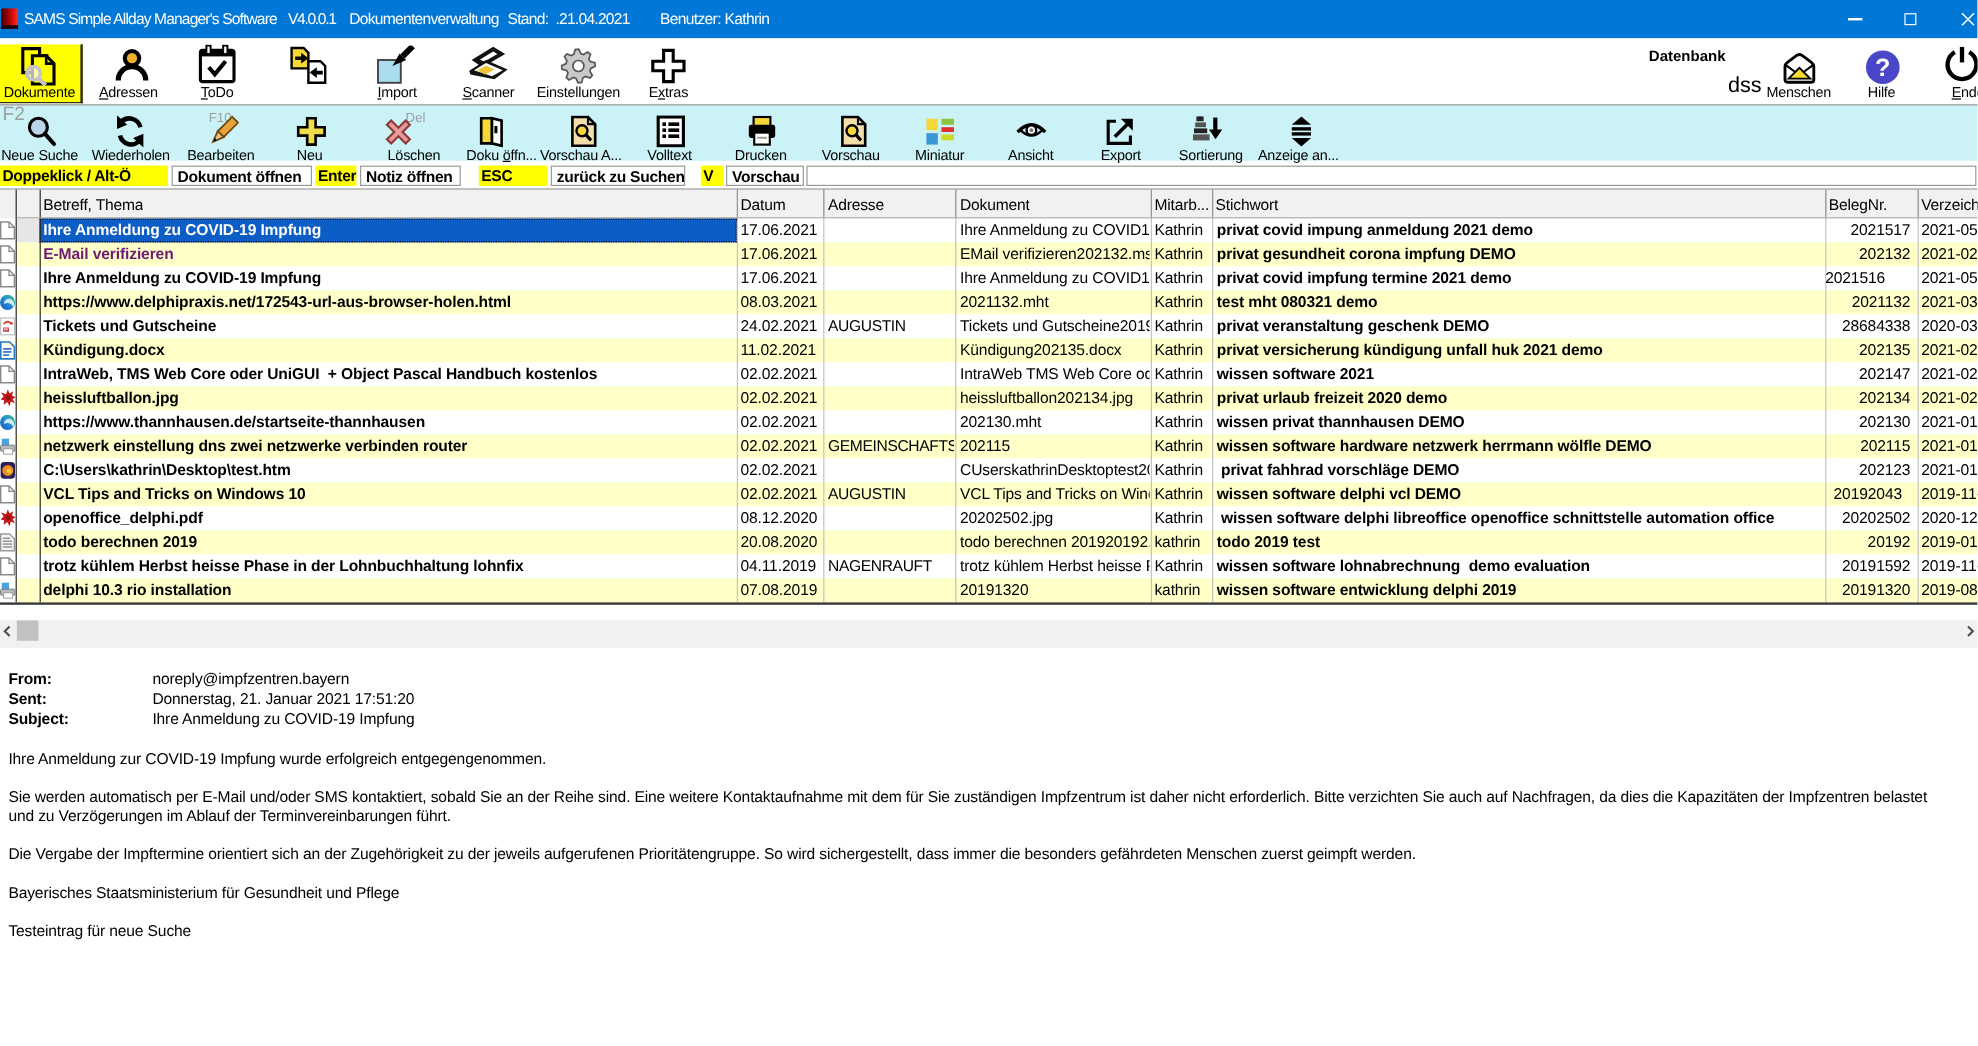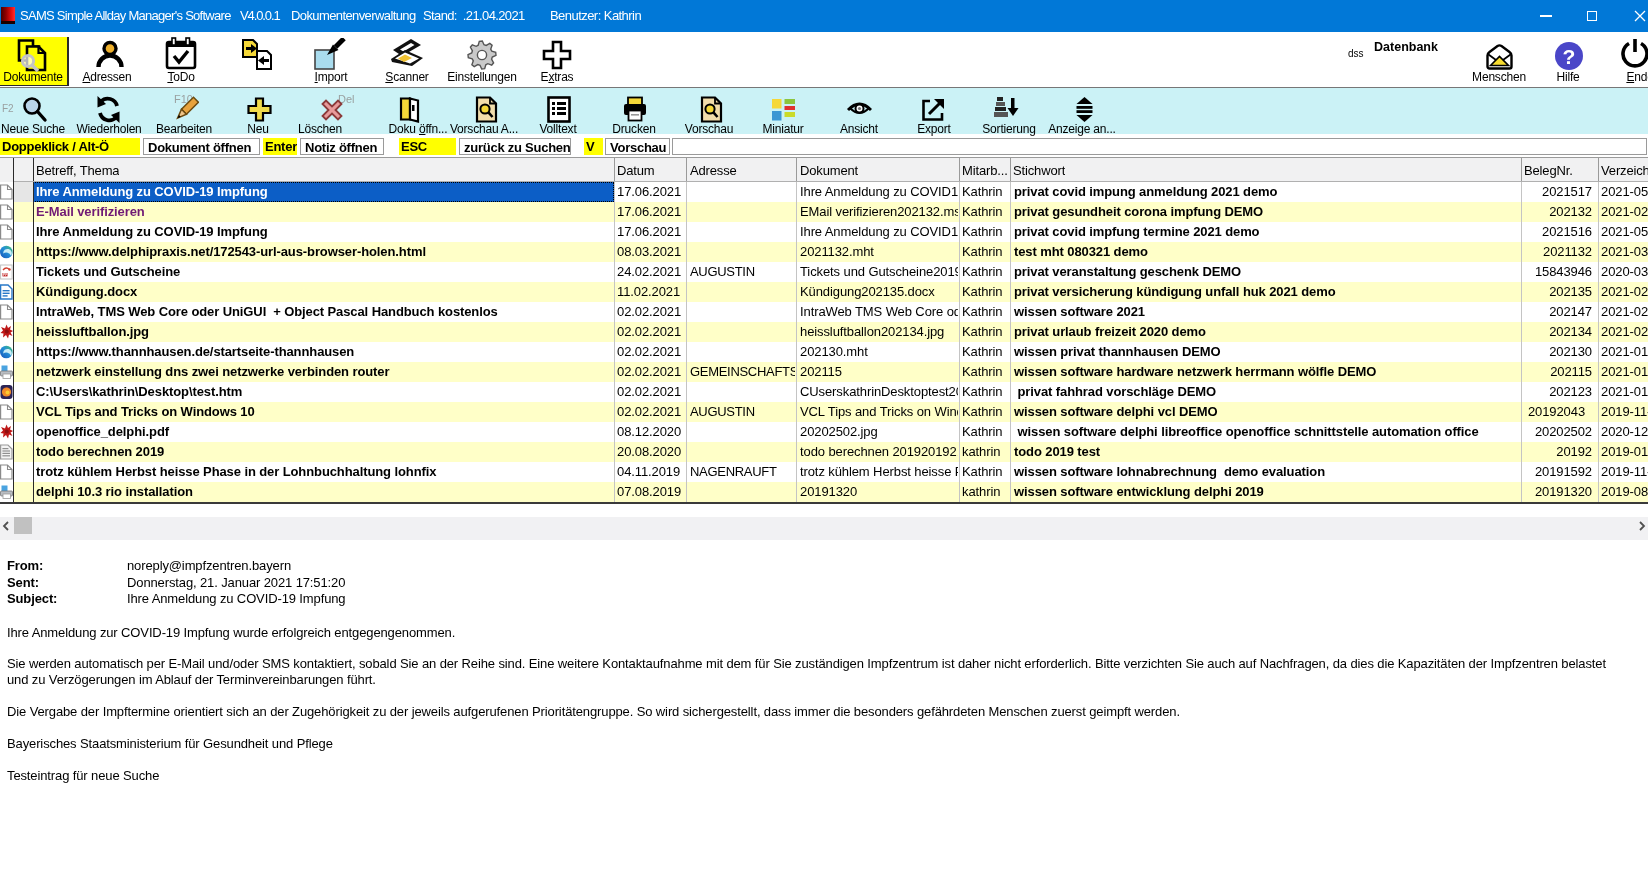--- a/index.html
+++ b/index.html
@@ -75,39 +75,39 @@
 <svg class="abs" style="left:467px;top:40px" width="30" height="30" viewBox="0 0 30 30">
 <polygon points="28.7,12.3 29.0,15.3 25.3,17.0 24.6,19.2 26.6,22.8 24.7,25.1 20.8,23.7 18.8,24.8 17.7,28.7 14.7,29.0 13.0,25.3 10.8,24.6 7.2,26.6 4.9,24.7 6.3,20.8 5.2,18.8 1.3,17.7 1.0,14.7 4.7,13.0 5.4,10.8 3.4,7.2 5.3,4.9 9.2,6.3 11.2,5.2 12.3,1.3 15.3,1.0 17.0,4.7 19.2,5.4 22.8,3.4 25.1,5.3 23.7,9.2 24.8,11.2" fill="#c9c9c9" stroke="#555" stroke-width="1.4"></polygon>
 <circle cx="15" cy="15" r="4.6" fill="#fff" stroke="#555" stroke-width="1.4"></circle>
 </svg>
 <div class="lbl" style="left:422px;top:70px;width:120px">Einstellungen</div>
 <svg class="abs" style="left:542px;top:40px" width="30" height="30" viewBox="0 0 30 30">
 <path d="M11,2 h8 v9 h9 v8 h-9 v9 h-8 v-9 h-9 v-8 h9 z" fill="#fff" stroke="#000" stroke-width="2.6"></path>
 </svg>
 <div class="lbl" style="left:497px;top:70px;width:120px">E<u>x</u>tras</div>
 <div class="abs b" style="left:1346px;top:40px;width:120px;text-align:center;font-size:12.5px">Datenbank</div>
-<div class="abs" style="left:1348px;top:48px;width:120px;text-align:left;font-size:10px">dss</div>
+<div class="abs" style="left:1348px;top:61px;width:120px;text-align:right;font-size:18px">dss</div>
 <svg class="abs" style="left:1485px;top:44px" width="30" height="27" viewBox="0 0 30 27">
 <path d="M2.5,11.5 Q2.5,9.5 4.5,8 L12.5,2 Q14.5,0.8 16.5,2 L24.5,8 Q26.5,9.5 26.5,11.5 L26.5,22.5 Q26.5,24.5 24.5,24.5 L4.5,24.5 Q2.5,24.5 2.5,22.5 Z" fill="#fff" stroke="#000" stroke-width="2.4"></path>
 <polygon points="5.5,21.5 14.5,12.5 23.5,21.5" fill="#f7dc30" stroke="#000" stroke-width="1.6"></polygon>
 <path d="M3.5,10.5 L11,16 M25.5,10.5 L18,16" fill="none" stroke="#000" stroke-width="1.8"></path>
 </svg>
 <div class="lbl" style="left:1439px;top:70px;width:120px">Menschen</div>
 <svg class="abs" style="left:1554px;top:41px" width="30" height="30" viewBox="0 0 30 30">
 <circle cx="15" cy="15" r="14" fill="#4a46c8"></circle>
 <text x="15" y="22.5" text-anchor="middle" font-family="Liberation Sans" font-size="21" font-weight="bold" fill="#fff">?</text>
 </svg>
 <div class="lbl" style="left:1508px;top:70px;width:120px">Hilfe</div>
 <svg class="abs" style="left:1620px;top:39px" width="30" height="32" viewBox="0 0 30 32">
 <path d="M9,4.5 A12,12 0 1 0 21,4.5" fill="none" stroke="#000" stroke-width="3.6"></path>
 <rect x="13.2" y="0" width="3.6" height="13" fill="#000"></rect>
 </svg>
 <div class="lbl" style="left:1610px;top:70px;width:60px"><u>E</u>nde</div>
 <div class="abs" style="left:0;top:88px;width:1648px;height:46px;background:#cbf2f6"></div>
-<div class="abs" style="left:2px;top:103px;font-size:10px;color:#9aa0a0">F2</div>
+<div class="abs" style="left:2px;top:87px;font-size:16px;color:#9aa0a0">F2</div>
 <div class="abs" style="left:174px;top:93px;font-size:11px;color:#9aa0a0">F10</div>
 <div class="abs" style="left:338px;top:93px;font-size:11px;color:#9aa0a0">Del</div>
 <svg class="abs" style="left:21px;top:96px" width="28" height="28" viewBox="0 0 28 28">
 <circle cx="11" cy="10" r="7.5" fill="#b9d3e8" stroke="#000" stroke-width="2.6"></circle>
 <path d="M16.5,15.5 L24,24" stroke="#000" stroke-width="3.4" stroke-linecap="round"></path>
 </svg>
 <div class="lbl" style="left:-37px;top:122px;width:140px">Neue Suche</div>
 <svg class="abs" style="left:95px;top:96px" width="27" height="27" viewBox="0 0 27 27">
 <path d="M22,10 A9.5,9.5 0 0 0 6,5.5" fill="none" stroke="#000" stroke-width="3.8"></path>
 <polygon points="2.5,0 2.5,11.5 11,8" fill="#000"></polygon>
@@ -123,21 +123,21 @@
 </g>
 </svg>
 <div class="lbl" style="left:114px;top:122px;width:140px">Bearbeiten</div>
 <svg class="abs" style="left:247px;top:97px" width="25" height="25" viewBox="0 0 25 25">
 <path d="M9,1.5 h7 v7.5 h7.5 v7 h-7.5 v7.5 h-7 v-7.5 h-7.5 v-7 h7.5 z" fill="#f0dc4a" stroke="#000" stroke-width="2.2"></path>
 </svg>
 <div class="lbl" style="left:188px;top:122px;width:140px">Neu</div>
 <svg class="abs" style="left:319px;top:97px" width="26" height="26" viewBox="0 0 26 26">
 <path d="M3.5,7 L7,3.5 13,9.5 19,3.5 22.5,7 16.5,13 22.5,19 19,22.5 13,16.5 7,22.5 3.5,19 9.5,13 Z" fill="#e89a9a" stroke="#8b3a3a" stroke-width="1.8"></path>
 </svg>
-<div class="lbl" style="left:250px;top:122px;width:140px">Löschen</div>
+<div class="lbl" style="left:275px;top:122px;width:140px">Löschen</div>
 <svg class="abs" style="left:398px;top:96px" width="25" height="27" viewBox="0 0 25 27">
 <path d="M3,2.5 h9 v21 h-9 z" fill="#f5d838" stroke="#000" stroke-width="2.2"></path>
 <path d="M12,2.5 l8,2 v21 l-8,-2 z" fill="#fff" stroke="#000" stroke-width="2.2"></path>
 <rect x="14" y="9" width="2.5" height="6" fill="#000"></rect>
 </svg>
 <div class="lbl" style="left:340px;top:122px;width:156px">Doku <u>ö</u>ffn...</div>
 <svg class="abs" style="left:474px;top:96px" width="25" height="27" viewBox="0 0 25 27">
 <path d="M3,1.5 h13 l6,6 v18 h-19 z" fill="#f2ddab" stroke="#000" stroke-width="2.2"></path>
 <path d="M16,1.5 v6 h6" fill="none" stroke="#000" stroke-width="1.8"></path>
 <circle cx="11" cy="13" r="4.6" fill="#f5d838" stroke="#000" stroke-width="2"></circle>
@@ -287,36 +287,36 @@
 <div class="cell" style="left:800px;top:202px;width:158px">EMail verifizieren202132.msg</div>
 <div class="cell" style="left:962px;top:202px;width:47px">Kathrin</div>
 <div class="cell b" style="left:1014px;top:202px;width:506px">privat gesundheit corona impfung DEMO</div>
 <div class="cell" style="left:1521px;top:202px;width:71px;text-align:right">202132</div>
 <div class="cell" style="left:1601px;top:202px;width:47px">2021-02-17</div>
 <div class="cell b" style="left:36px;top:222px;width:576px;color:#000">Ihre Anmeldung zu COVID-19 Impfung</div>
 <div class="cell" style="left:617px;top:222px;width:68px">17.06.2021</div>
 <div class="cell" style="left:800px;top:222px;width:158px">Ihre Anmeldung zu COVID19 Impfung</div>
 <div class="cell" style="left:962px;top:222px;width:47px">Kathrin</div>
 <div class="cell b" style="left:1014px;top:222px;width:506px">privat covid impfung termine 2021 demo</div>
-<div class="cell" style="left:1521px;top:222px;width:71px;text-align:right">2021516</div>
+<div class="cell" style="left:1521px;top:222px;width:71px;">2021516</div>
 <div class="cell" style="left:1601px;top:222px;width:47px">2021-05-17</div>
 <div class="cell b" style="left:36px;top:242px;width:576px;color:#000">https://www.delphipraxis.net/172543-url-aus-browser-holen.html</div>
 <div class="cell" style="left:617px;top:242px;width:68px">08.03.2021</div>
 <div class="cell" style="left:800px;top:242px;width:158px">2021132.mht</div>
 <div class="cell" style="left:962px;top:242px;width:47px">Kathrin</div>
 <div class="cell b" style="left:1014px;top:242px;width:506px">test mht 080321 demo</div>
 <div class="cell" style="left:1521px;top:242px;width:71px;text-align:right">2021132</div>
 <div class="cell" style="left:1601px;top:242px;width:47px">2021-03-08</div>
 <div class="cell b" style="left:36px;top:262px;width:576px;color:#000">Tickets und Gutscheine</div>
 <div class="cell" style="left:617px;top:262px;width:68px">24.02.2021</div>
 <div class="cell" style="left:690px;top:262px;width:105px;letter-spacing:-0.3px">AUGUSTIN</div>
 <div class="cell" style="left:800px;top:262px;width:158px">Tickets und Gutscheine20192044</div>
 <div class="cell" style="left:962px;top:262px;width:47px">Kathrin</div>
 <div class="cell b" style="left:1014px;top:262px;width:506px">privat veranstaltung geschenk DEMO</div>
-<div class="cell" style="left:1521px;top:262px;width:71px;text-align:right">15843946</div>
+<div class="cell" style="left:1521px;top:262px;width:71px;text-align:right">28684338</div>
 <div class="cell" style="left:1601px;top:262px;width:47px">2020-03-24</div>
 <div class="cell b" style="left:36px;top:282px;width:576px;color:#000">Kündigung.docx</div>
 <div class="cell" style="left:617px;top:282px;width:68px">11.02.2021</div>
 <div class="cell" style="left:800px;top:282px;width:158px">Kündigung202135.docx</div>
 <div class="cell" style="left:962px;top:282px;width:47px">Kathrin</div>
 <div class="cell b" style="left:1014px;top:282px;width:506px">privat versicherung kündigung unfall huk 2021 demo</div>
 <div class="cell" style="left:1521px;top:282px;width:71px;text-align:right">202135</div>
 <div class="cell" style="left:1601px;top:282px;width:47px">2021-02-11</div>
 <div class="cell b" style="left:36px;top:302px;width:576px;color:#000">IntraWeb, TMS Web Core oder UniGUI  + Object Pascal Handbuch kostenlos</div>
 <div class="cell" style="left:617px;top:302px;width:68px">02.02.2021</div>

